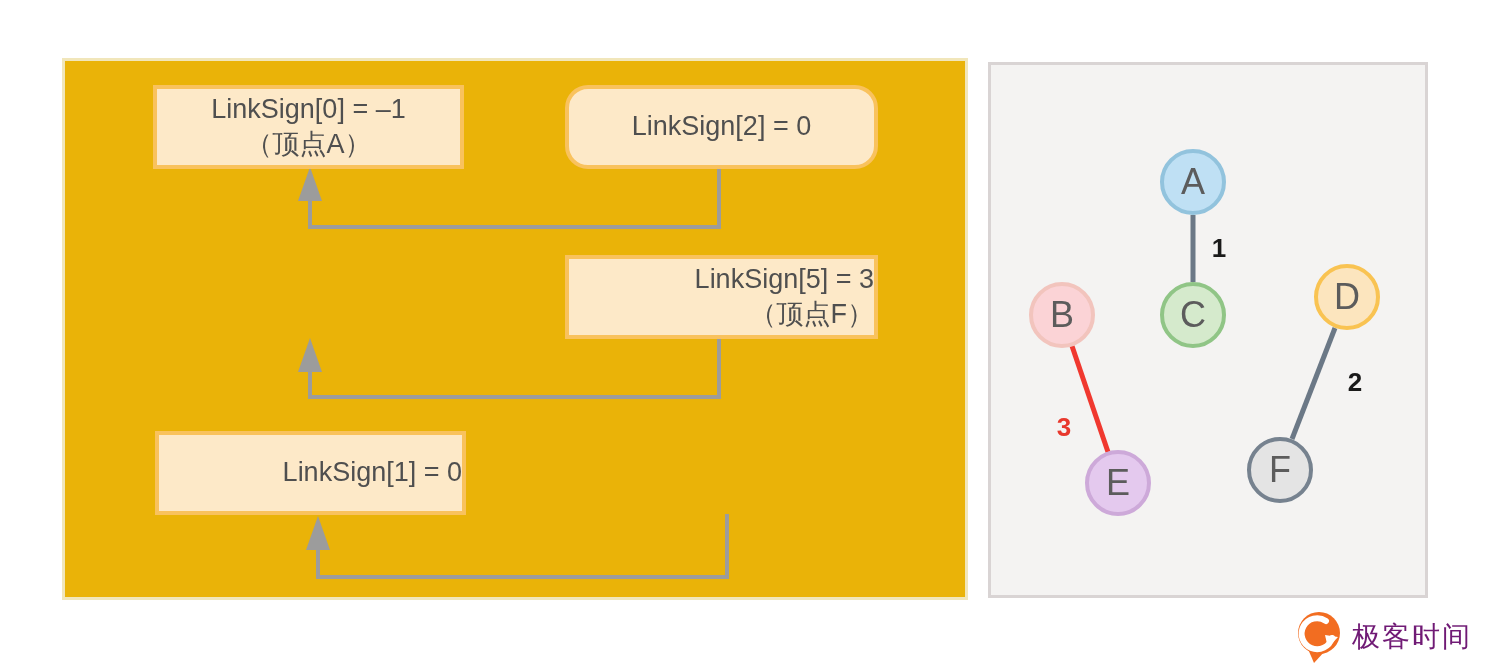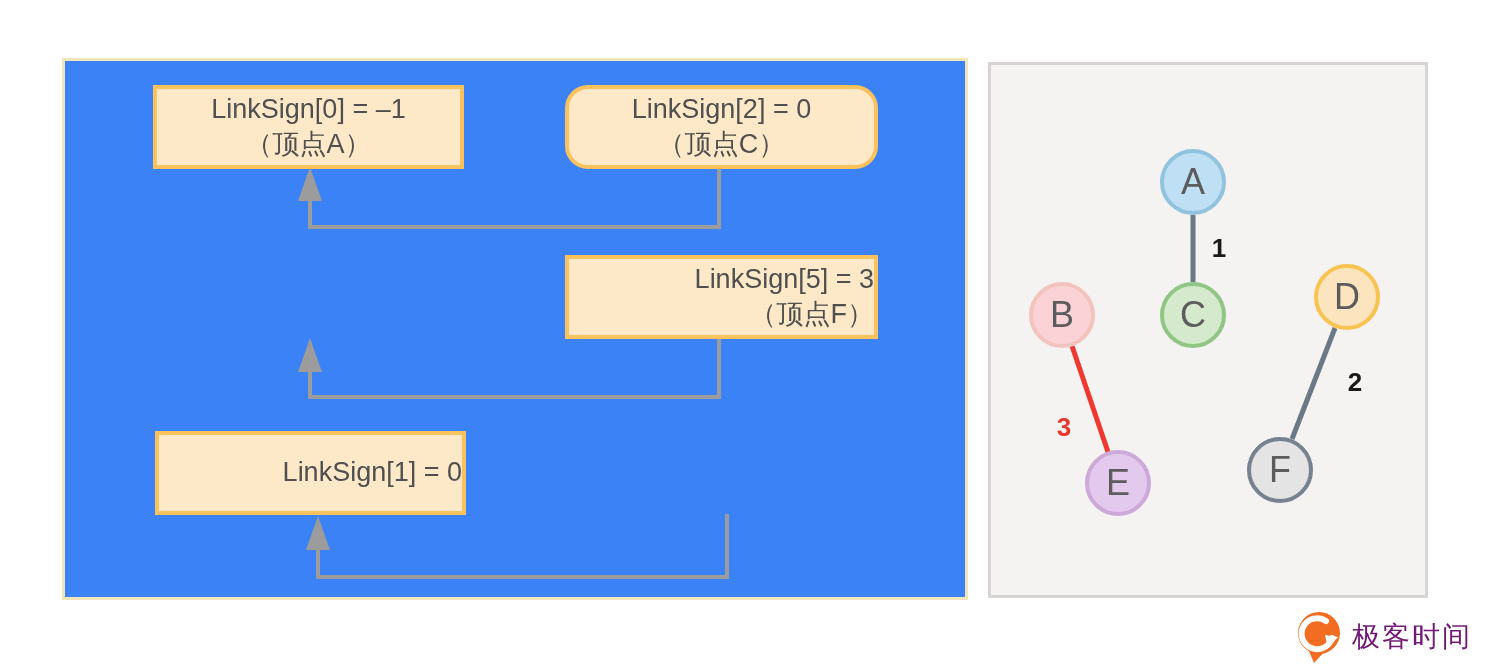--- a/index.html
+++ b/index.html
@@ -3,21 +3,21 @@
 <meta charset="utf-8">
 <style>
   * { margin: 0; padding: 0; box-sizing: border-box; }
   html, body { width: 1486px; height: 672px; background: #ffffff; overflow: hidden; }
   body { font-family: "Liberation Sans", "DejaVu Sans", sans-serif; position: relative; }
 
   
   .left-panel {
     position: absolute; left: 62px; top: 58px;
     width: 906px; height: 542px;
-    background: #3b82f6;
+    background: #eab308;
     border: 3px solid #F1E6BA;
   }
   .connector-svg { position: absolute; left: 0; top: 0; width: 900px; height: 536px; }
 
   .linksign-box {
     position: absolute;
     width: 311px; height: 84px;
     background: #FDE9C8;
     border: 4px solid #F9C25D;
     color: #4F4F4F;
@@ -99,21 +99,20 @@
       <polygon points="253,455 241,489 265,489" fill="#9C9C9C"></polygon>
     </g>
   </svg>
 
   <div class="linksign-box box-0">
     <div>LinkSign[0] = –1</div>
     <div>（顶点A）</div>
   </div>
   <div class="linksign-box box-1">
     <div>LinkSign[2] = 0</div>
-    <div>（顶点C）</div>
   </div>
   <div class="linksign-box box-3">
     <div>LinkSign[5] = 3</div>
     <div>（顶点F）</div>
   </div>
   <div class="linksign-box box-4">
     <div>LinkSign[1] = 0</div>
   </div>
 
 </div>

